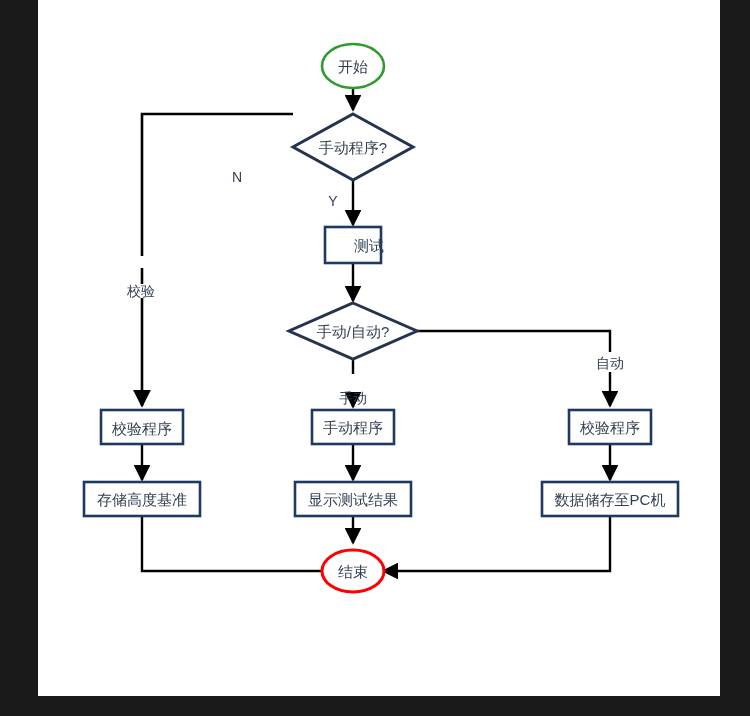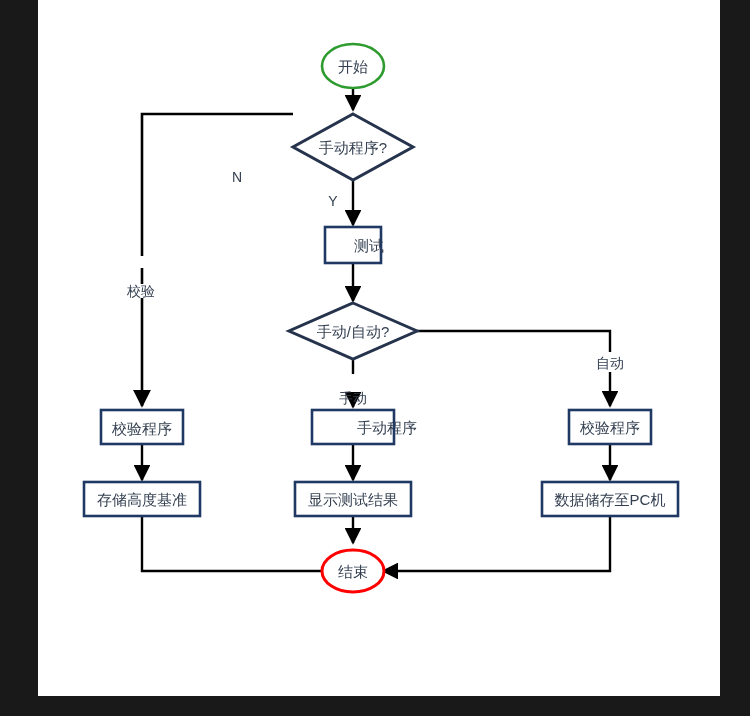--- a/index.html
+++ b/index.html
@@ -118,21 +118,21 @@
       <rect x="504" y="482" width="136" height="34" fill="#ffffff" stroke="#1f3864" stroke-width="2.6"></rect>
 
       <ellipse cx="315" cy="571" rx="31" ry="21" fill="#ffffff" stroke="#ff0000" stroke-width="3"></ellipse>
     </svg>
 
     <div class="node-label" style="left:315px; top:66px;">开始</div>
     <div class="node-label" style="left:315px; top:147px;">手动程序?</div>
     <div class="node-label" style="left:331px; top:245px;">测试</div>
     <div class="node-label" style="left:315px; top:331px;">手动/自动?</div>
     <div class="node-label" style="left:104px; top:428px;">校验程序</div>
-    <div class="node-label" style="left:315px; top:427px;margin-left:34px;">手动程序</div>
+    <div class="node-label" style="left:315px; top:427px;">手动程序</div>
     <div class="node-label" style="left:572px; top:427px;">校验程序</div>
     <div class="node-label" style="left:104px; top:499px;">存储高度基准</div>
     <div class="node-label" style="left:315px; top:499px;">显示测试结果</div>
     <div class="node-label" style="left:572px; top:499px;">数据储存至PC机</div>
     <div class="node-label" style="left:315px; top:571px;">结束</div>
 
     <div class="edge-label" style="left:199px; top:177px;">N</div>
     <div class="edge-label" style="left:295px; top:201px;">Y</div>
     <div class="edge-label" style="left:103px; top:271px; background:#ffffff; padding:0 2px;margin-top:20px;">校验</div>
     <div class="edge-label" style="left:315px; top:384px;margin-top:14px;">手动</div>

